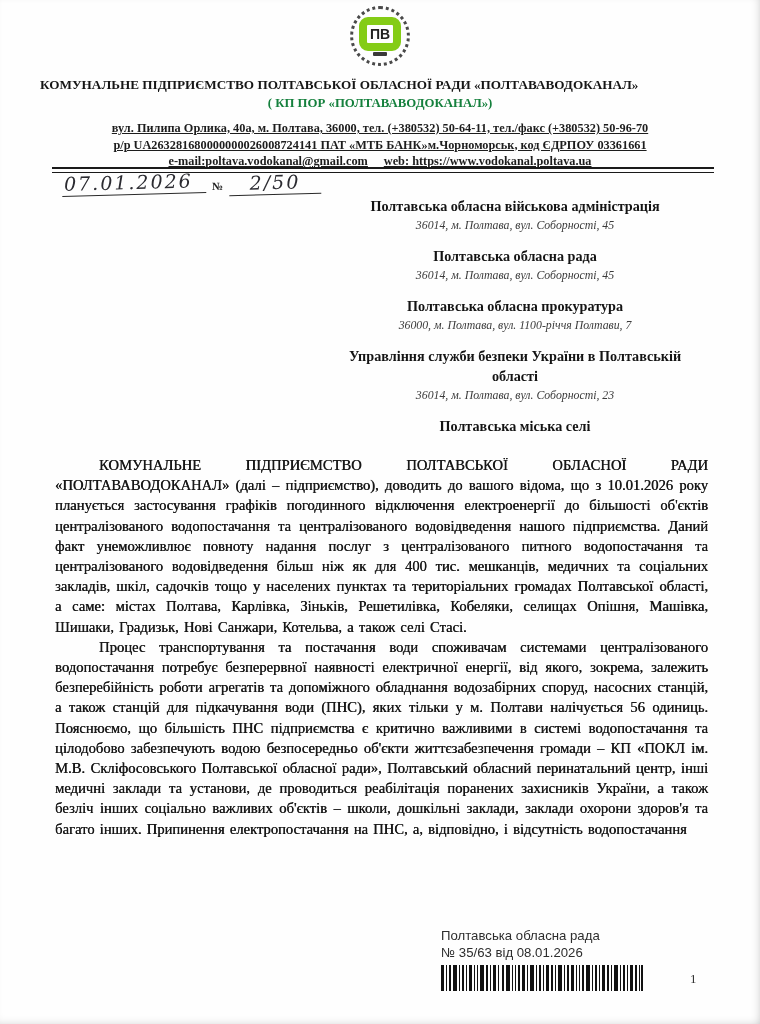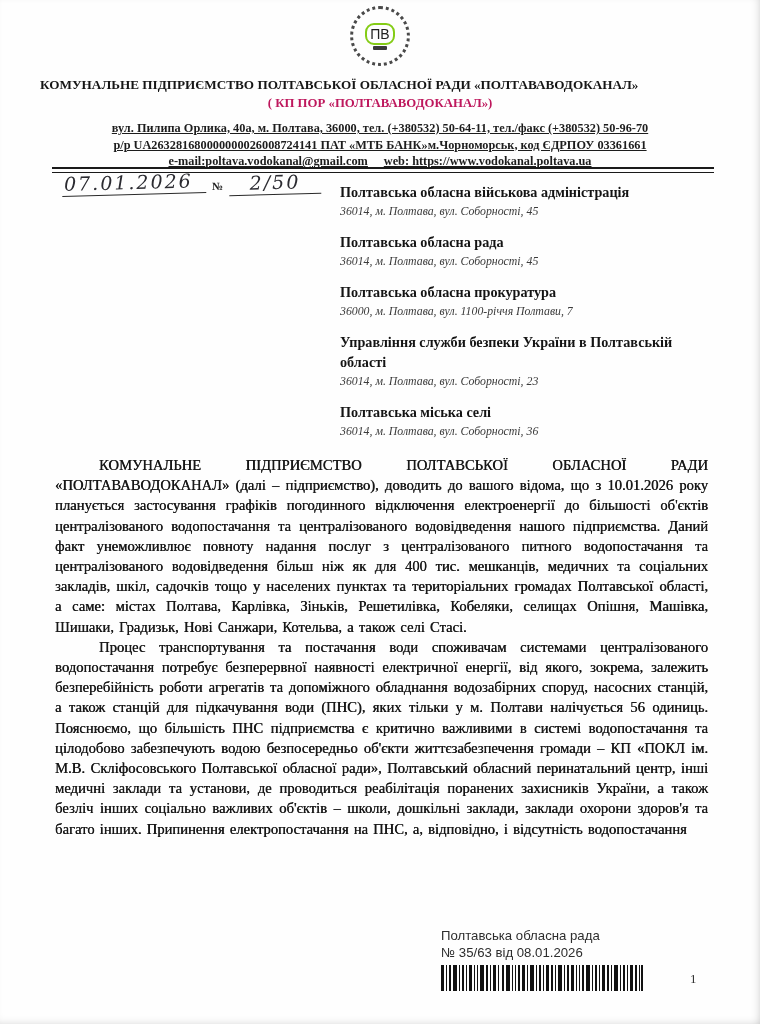--- a/index.html
+++ b/index.html
@@ -10,31 +10,31 @@
     box-shadow:inset -6px 0 10px -6px rgba(0,0,0,.18), inset 0 -6px 10px -6px rgba(0,0,0,.12);
   }
   
   .logo{
     position:absolute;left:50%;top:6px;transform:translateX(-50%);
     width:60px;height:60px;border-radius:50%;
     border:3px dotted #4a4a4a;box-sizing:border-box;
     display:flex;flex-direction:column;align-items:center;justify-content:center;gap:1px;
   }
   .logo-mono{
-    border:2px solid #84cc16;border-radius:9px;padding:0 3px;
-    font-family:"Liberation Sans",sans-serif;font-weight:normal;font-size:14px;line-height:18px;color:#222;
+    border:8px solid #84cc16;border-radius:9px;padding:0 3px;
+    font-family:"Liberation Sans",sans-serif;font-weight:bold;font-size:14px;line-height:18px;color:#222;
   }
   .logo-tick{width:14px;height:4px;background:#3a3a3a;border-radius:1px;}
   .company{
     position:absolute;left:40px;right:40px;top:76px;text-align:left;
     font-weight:bold;font-size:13.2px;line-height:17px;color:#161616;
   }
   .company-sub{
     position:absolute;left:40px;right:40px;top:96px;text-align:center;
-    font-weight:bold;font-size:12.8px;color:#be185d;
+    font-weight:bold;font-size:12.8px;color:#15803d;
   }
   .hdr-contacts{
     position:absolute;left:30px;right:30px;top:120px;text-align:center;
     font-weight:bold;font-size:12.3px;line-height:16.5px;color:#1d1d1d;text-decoration:underline;
   }
   .hdr-contacts .u{text-decoration:underline;}
   .hdr-contacts .gap{display:inline-block;width:16px;}
   .header-rule{
     position:absolute;left:52px;right:46px;top:167px;height:3px;
     border-top:2.5px solid #1a1a1a;border-bottom:1.5px solid #1a1a1a;
@@ -42,21 +42,21 @@
   
   .ref-line{position:absolute;left:62px;top:171px;width:270px;display:flex;align-items:flex-end;}
   .hand{
     font-family:"DejaVu Serif",serif;font-style:italic;font-weight:500;
     font-size:19px;letter-spacing:2px;color:#2b2b31;transform:rotate(-1.5deg);
   }
   .ref-date{border-bottom:1.5px solid #2a2a2a;min-width:140px;padding:0 2px 1px 2px;}
   .ref-no{font-size:11px;font-weight:bold;padding:0 6px 3px 6px;color:#222;}
   .ref-num{border-bottom:1.5px solid #2a2a2a;min-width:88px;text-align:center;padding:0 2px 1px 2px;}
   
-  .recipients{position:absolute;left:340px;top:182px;width:350px;}
+  .recipients{position:absolute;left:340px;top:196px;width:350px;text-align:center;}
   .recipient{margin-bottom:13px;}
   .recipient-name{font-weight:bold;font-size:14.2px;line-height:20px;color:#141414;}
   .recipient-addr{font-style:italic;font-size:11.8px;line-height:15px;color:#3b3b3b;margin-top:2px;}
   
   .body-text{position:absolute;left:55px;top:455px;width:653px;}
   .body-text p{
     margin:0;text-align:justify;text-indent:44px;
     font-size:14.6px;line-height:20.2px;color:#181818;
     text-shadow:0.35px 0 0 currentColor; 
     word-spacing:1.5px;
@@ -112,21 +112,20 @@
     <div class="recipient">
       <div class="recipient-name">Полтавська обласна прокуратура</div>
       <div class="recipient-addr">36000, м. Полтава, вул. 1100-річчя Полтави, 7</div>
     </div>
     <div class="recipient">
       <div class="recipient-name">Управління служби безпеки України в Полтавській області</div>
       <div class="recipient-addr">36014, м. Полтава, вул. Соборності, 23</div>
     </div>
     <div class="recipient">
       <div class="recipient-name">Полтавська міська селі</div>
-      <div class="recipient-addr">36014, м. Полтава, вул. Соборності, 36</div>
     </div>
   </div>
 
   <div class="body-text">
     <p>КОМУНАЛЬНЕ ПІДПРИЄМСТВО ПОЛТАВСЬКОЇ ОБЛАСНОЇ РАДИ «ПОЛТАВАВОДОКАНАЛ» (далі – підприємство), доводить до вашого відома, що з 10.01.2026 року планується застосування графіків погодинного відключення електроенергії до більшості об'єктів централізованого водопостачання та централізованого водовідведення нашого підприємства. Даний факт унеможливлює повноту надання послуг з централізованого питного водопостачання та централізованого водовідведення більш ніж як для 400 тис. мешканців, медичних та соціальних закладів, шкіл, садочків тощо у населених пунктах та територіальних громадах Полтавської області, а саме: містах Полтава, Карлівка, Зіньків, Решетилівка, Кобеляки, селищах Опішня, Машівка, Шишаки, Градизьк, Нові Санжари, Котельва, а також селі Стасі.</p>
     <p>Процес транспортування та постачання води споживачам системами централізованого водопостачання потребує безперервної наявності електричної енергії, від якого, зокрема, залежить безперебійність роботи агрегатів  та допоміжного обладнання водозабірних споруд, насосних станцій, а також станцій для підкачування води (ПНС), яких тільки у м. Полтави налічується 56 одиниць. Пояснюємо, що більшість ПНС підприємства є критично важливими в системі водопостачання та цілодобово забезпечують водою безпосередньо об'єкти життєзабезпечення громади – КП «ПОКЛ ім. М.В. Скліфосовського Полтавської обласної ради», Полтавський обласний перинатальний центр, інші медичні заклади та установи, де проводиться реабілітація поранених захисників України, а також безліч інших соціально важливих об'єктів – школи, дошкільні заклади, заклади охорони здоров'я та багато інших. Припинення електропостачання на ПНС, а, відповідно, і відсутність водопостачання</p>
   </div>
 
   <div class="stamp">
     <div>Полтавська обласна рада</div>

